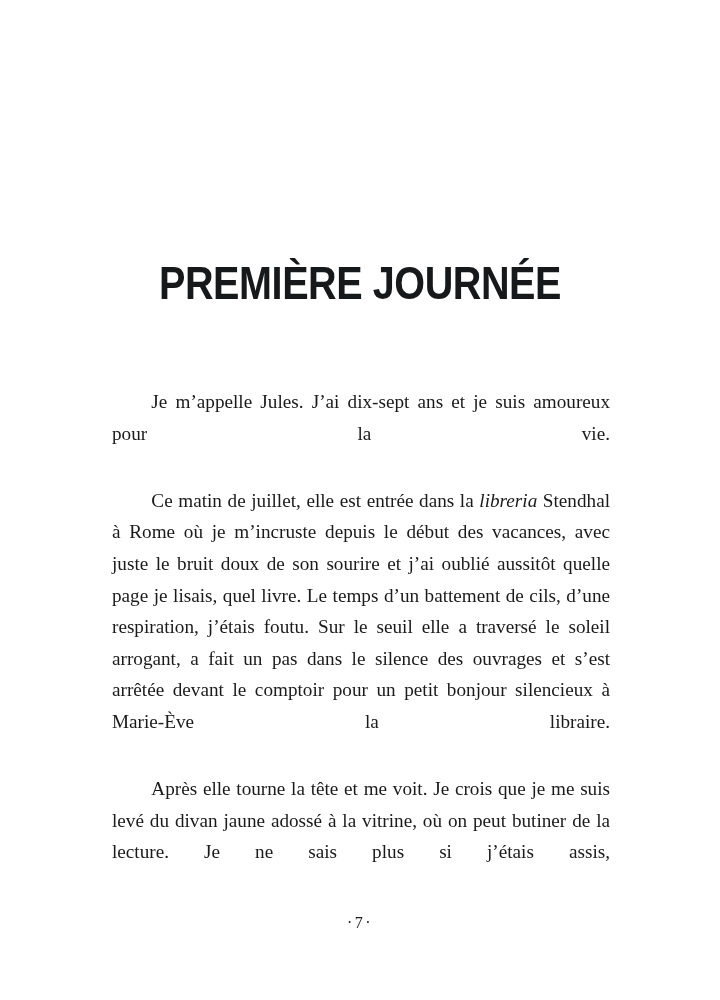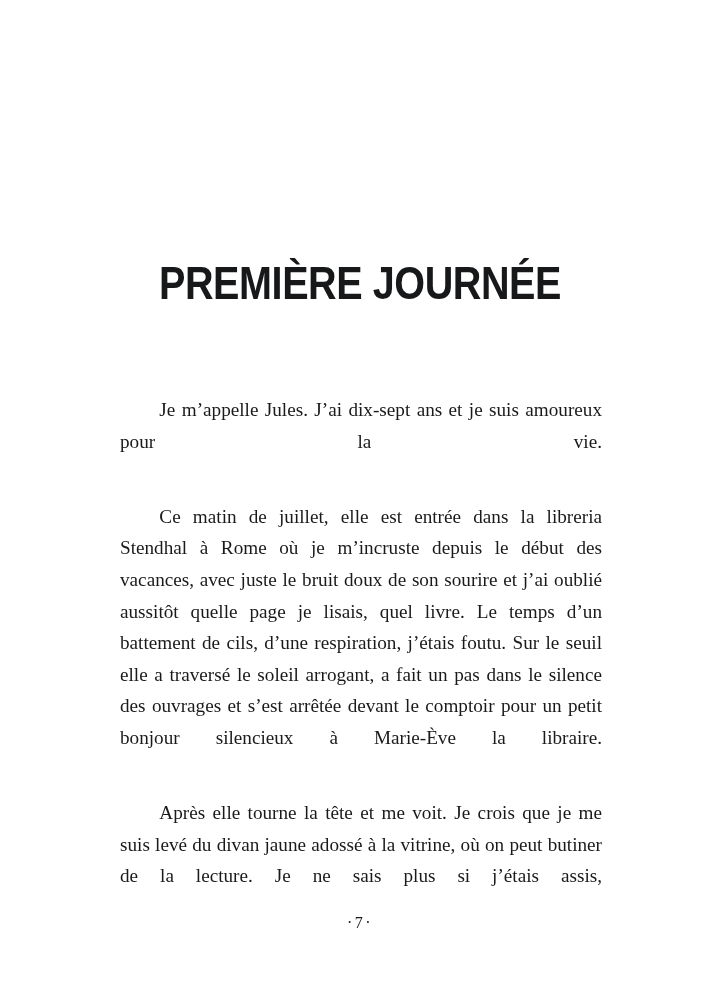--- a/index.html
+++ b/index.html
@@ -43,32 +43,33 @@
 
   
   .text-block {
     position: absolute;
     top: 382px;
     left: 108px;
     width: 506px;
   }
 
   .body-paragraph {
-    margin: 12px;
+    margin: 4px;
     text-align: justify;
     text-justify: inter-word;
     font-size: 19.2px;
     line-height: 31.6px;
     text-indent: 2.05em;
     color: #1a1a1a;
     hyphens: manual;
     -webkit-hyphens: manual;
   }
 
   .body-paragraph .ital {
+    font-style: italic;
   }
 
   
   .body-paragraph::after {
     content: "";
     display: inline-block;
     width: 100%;
   }
 
   

